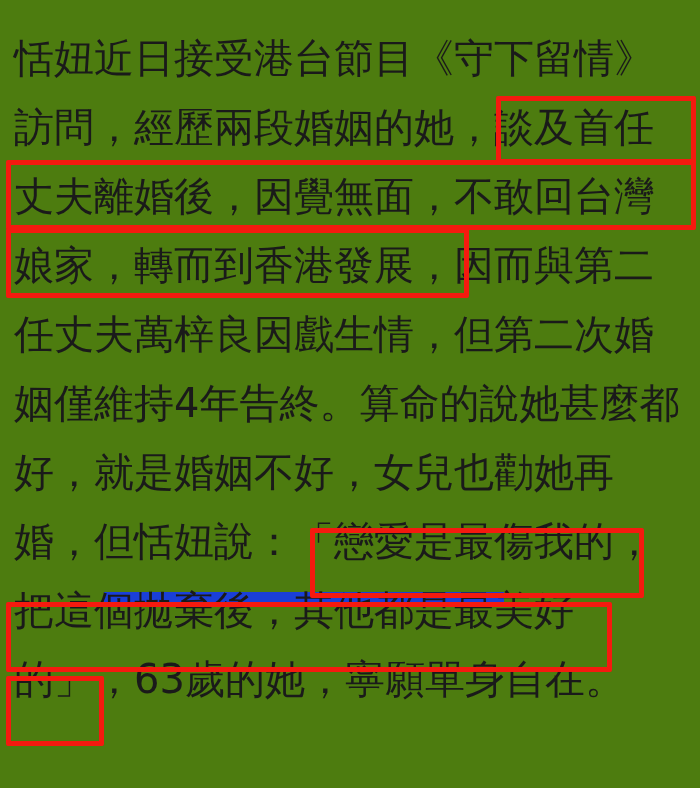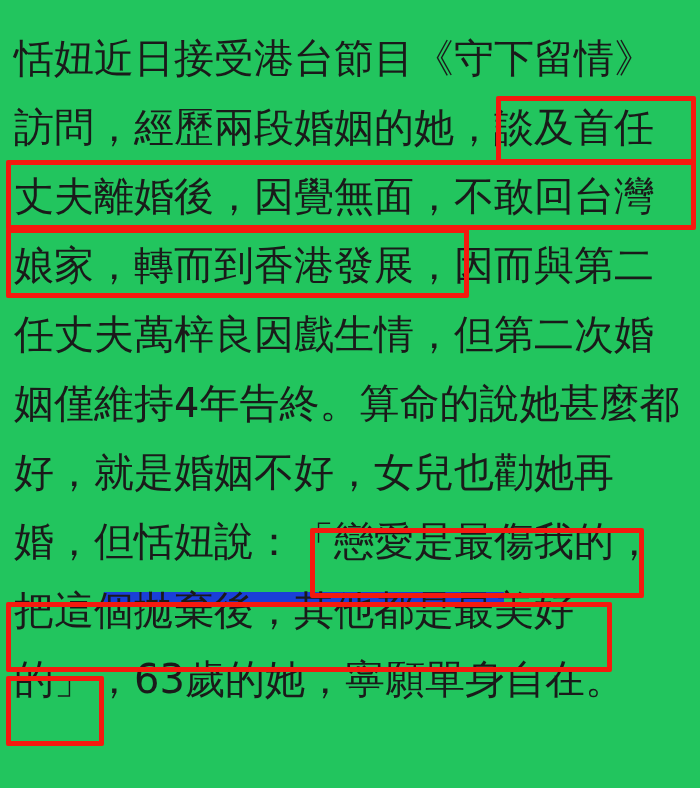--- a/index.html
+++ b/index.html
@@ -4,21 +4,21 @@
 <style>
   html, body {
     margin: 0;
     padding: 0;
     background: #ffffff;
   }
   #page {
     position: relative;
     width: 700px;
     height: 788px;
-    background: #22c55e;
+    background: #4d7c0f;
     overflow: hidden;
     font-family: "DejaVu Sans", "Liberation Sans", sans-serif;
   }
   
   #article {
     position: absolute;
     left: 14px;
     top: 24px;
     width: 672px;
     font-size: 40px;

